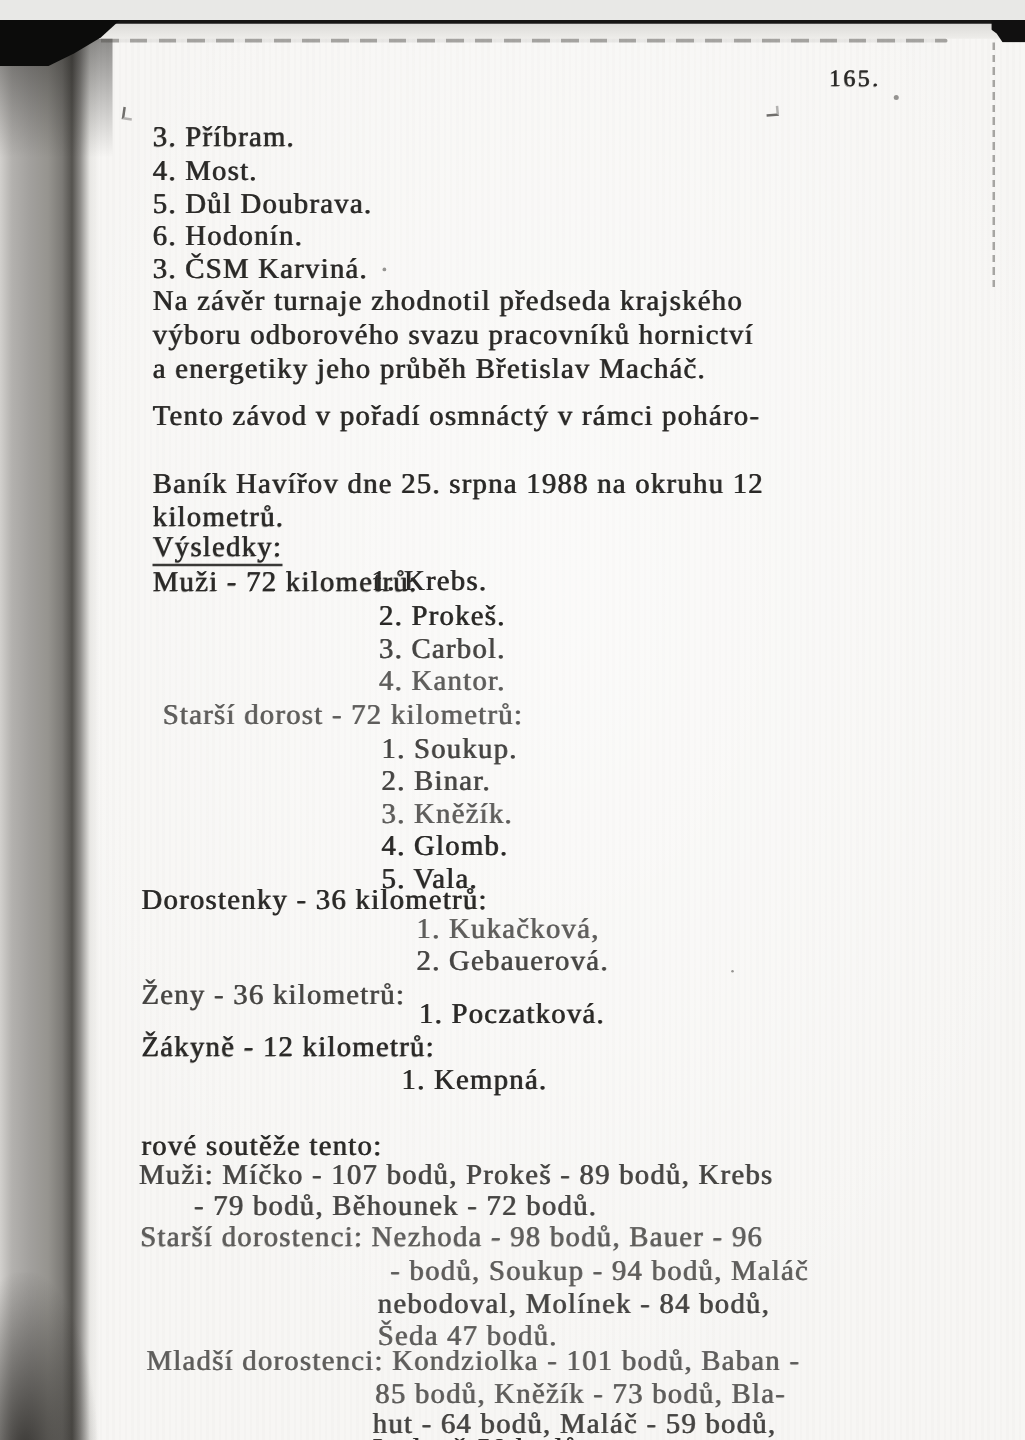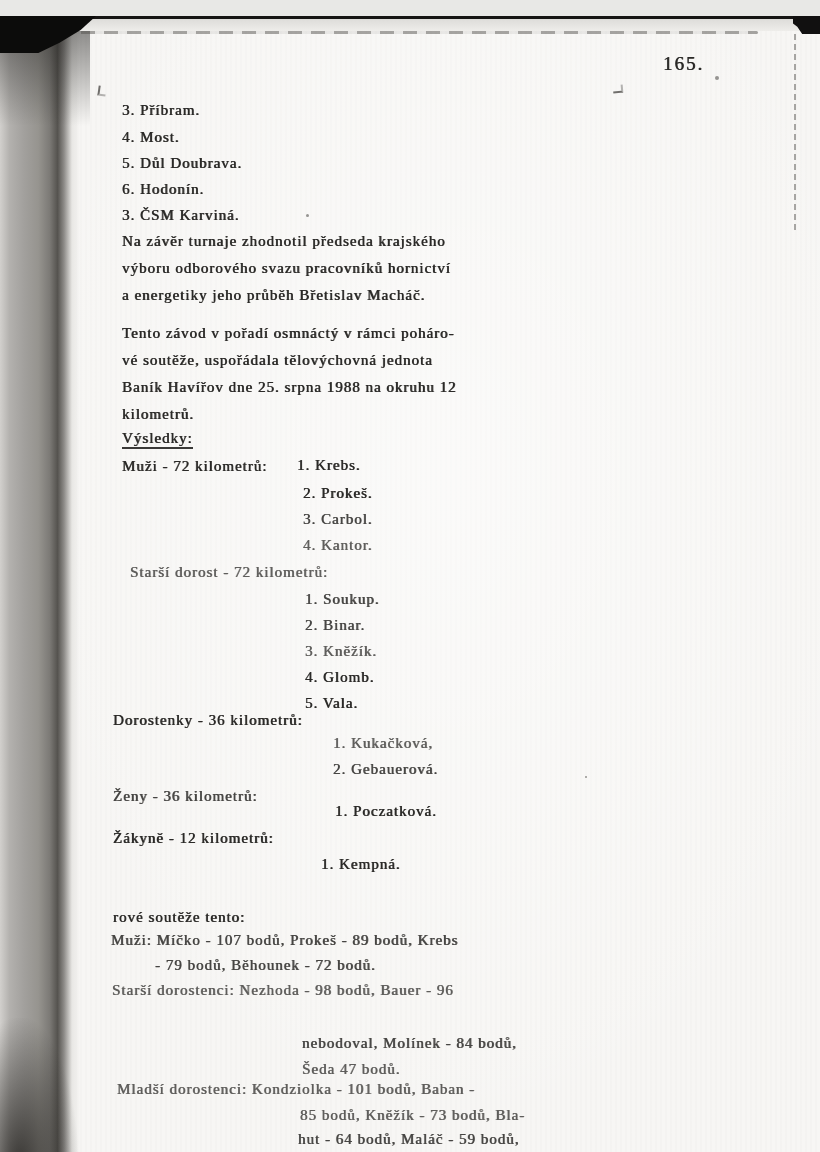--- a/index.html
+++ b/index.html
@@ -8,21 +8,21 @@
     background:
       radial-gradient(ellipse at 55% 40%, rgba(255,255,255,0.5), rgba(0,0,0,0) 70%),
       repeating-linear-gradient(90deg, rgba(60,58,55,0.015) 0 2px, rgba(0,0,0,0) 2px 5px),
       #f7f6f4;
     overflow:hidden;
     font-family:Liberation Serif, serif;
   }
   
   .tw{
     position:absolute;white-space:nowrap;
-    font-size:15px;line-height:20px;letter-spacing:1px;
+    font-size:23px;line-height:20px;letter-spacing:1px;
     color:#2a2927;
     text-shadow:0.6px 0 0.5px rgba(42,41,39,0.85), -0.3px 0.3px 0.4px rgba(70,68,64,0.45);
   }
   .faded{opacity:.74;}
   .semi{opacity:.86;}
   .underline{border-bottom:2px solid #3a3937;padding-bottom:1px;}
   .pagenum{font-size:19px;letter-spacing:2px;}
   .note{font-size:16.5px;line-height:16px;}
   .note div{white-space:nowrap;}
 
@@ -91,21 +91,20 @@
   <div class="tw" style="left:122px;top:111px;">4. Most.</div>
   <div class="tw" style="left:122px;top:137px;">5. Důl Doubrava.</div>
   <div class="tw" style="left:122px;top:163px;">6. Hodonín.</div>
   <div class="tw" style="left:122px;top:189px;">3. ČSM Karviná.</div>
 
   <div class="tw" style="left:122px;top:215px;">Na závěr turnaje zhodnotil předseda krajského</div>
   <div class="tw" style="left:122px;top:242px;">výboru odborového svazu pracovníků hornictví</div>
   <div class="tw" style="left:122px;top:269px;">a energetiky jeho průběh Břetislav Macháč.</div>
 
   <div class="tw" style="left:122px;top:307px;">Tento závod v pořadí osmnáctý v rámci poháro-</div>
-  <div class="tw" style="left:122px;top:334px;">vé soutěže, uspořádala tělovýchovná jednota</div>
   <div class="tw" style="left:122px;top:361px;">Baník Havířov dne 25. srpna 1988 na okruhu 12</div>
   <div class="tw" style="left:122px;top:388px;">kilometrů.</div>
 
 
   <div class="tw" style="left:122px;top:412px;"><span class="underline">Výsledky:</span></div>
 
   <div class="tw" style="left:122px;top:440px;">Muži - 72 kilometrů:</div>
   <div class="tw" style="left:297px;top:439px;">1. Krebs.</div>
   <div class="tw" style="left:303px;top:467px;">2. Prokeš.</div>
   <div class="tw semi" style="left:303px;top:493px;">3. Carbol.</div>
@@ -127,20 +126,21 @@
 
   <div class="tw" style="left:113px;top:812px;">Žákyně - 12 kilometrů:</div>
   <div class="tw" style="left:321px;top:838px;">1. Kempná.</div>
 
   <div class="tw" style="left:113px;top:891px;">rové soutěže tento:</div>
 
   <div class="tw semi" style="left:111px;top:914px;">Muži: Míčko - 107 bodů, Prokeš - 89 bodů, Krebs</div>
   <div class="tw semi" style="left:155px;top:939px;">- 79 bodů, Běhounek - 72 bodů.</div>
 
   <div class="tw faded" style="left:112px;top:964px;">Starší dorostenci: Nezhoda - 98 bodů, Bauer - 96</div>
+  <div class="tw faded" style="left:312px;top:991px;">- bodů, Soukup - 94 bodů, Maláč</div>
   <div class="tw semi" style="left:302px;top:1017px;">nebodoval, Molínek - 84 bodů,</div>
   <div class="tw faded" style="left:302px;top:1043px;">Šeda 47 bodů.</div>
 
   <div class="tw faded" style="left:117px;top:1063px;">Mladší dorostenci: Kondziolka - 101 bodů, Baban -</div>
   <div class="tw faded" style="left:300px;top:1089px;">85 bodů, Kněžík - 73 bodů, Bla-</div>
   <div class="tw semi" style="left:298px;top:1113px;">hut - 64 bodů, Maláč - 59 bodů,</div>
   <div class="tw" style="left:298px;top:1133px;">Ledvoň 50 bodů.</div>
 
 </div>
 

